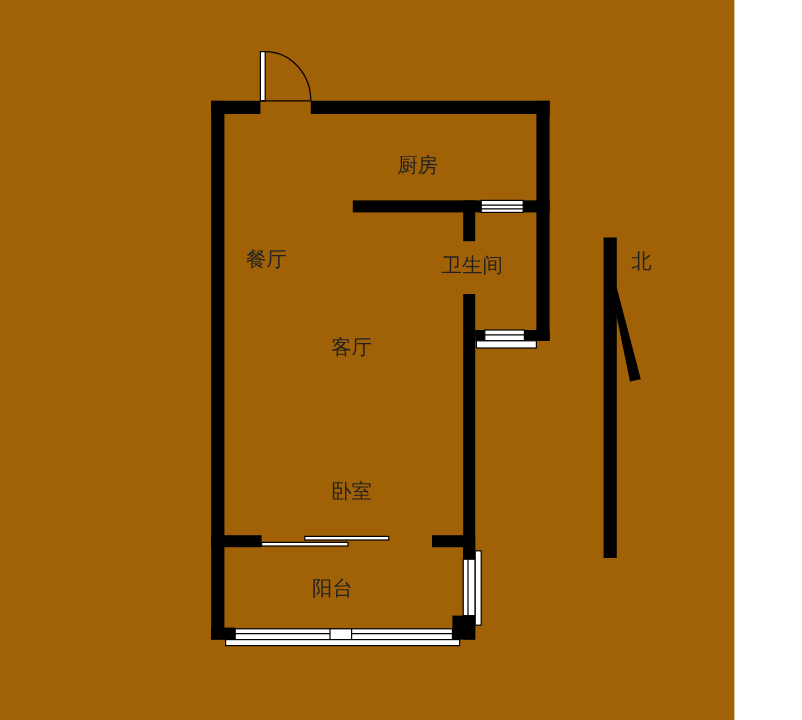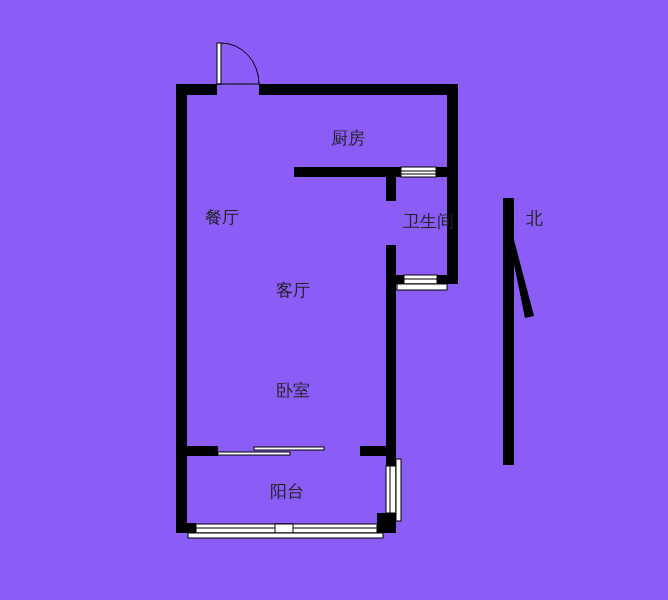--- a/index.html
+++ b/index.html
@@ -1,16 +1,16 @@
 <!DOCTYPE html>
 <html><head>
   <meta charset="utf-8">
   <style>
     html, body { margin: 0; padding: 0; background: #ffffff; }
-    .canvas { position: relative; width: 668px; height: 600px; background: #8b5cf6; overflow: hidden; }
+    .canvas { position: relative; width: 612px; height: 600px; background: #a16207; overflow: hidden; }
     svg { position: absolute; left: 0; top: 0; }
     .room-label {
       position: absolute;
       font-family: "DejaVu Sans", sans-serif;
       font-size: 17px;
       color: #222222;
       white-space: nowrap;
       line-height: 1;
     }
   </style>
@@ -84,18 +84,18 @@
     </g>
 
     <g fill="#000">
       <polygon points="503,198 514,198 514,465 503,465"></polygon>
       <polygon points="503,198 534,316 525,318 509,240"></polygon>
     </g>
   </svg>
 
   <span class="room-label" style="left:331px; top:130px;">厨房</span>
   <span class="room-label" style="left:205px; top:209px;">餐厅</span>
-  <span class="room-label" style="left:403px; top:214px;font-family:Liberation Mono, monospace;">卫生间</span>
+  <span class="room-label" style="left:368px; top:214px;">卫生间</span>
   <span class="room-label" style="left:276px; top:282px;">客厅</span>
-  <span class="room-label" style="left:276px; top:382px;">卧室</span>
-  <span class="room-label" style="left:270px; top:483px;">阳台</span>
+  <span class="room-label" style="left:276px; top:402px;">卧室</span>
+  <span class="room-label" style="left:260px; top:483px;">阳台</span>
   <span class="room-label" style="left:526px; top:210px;">北</span>
 </div>
 
 </body></html>

